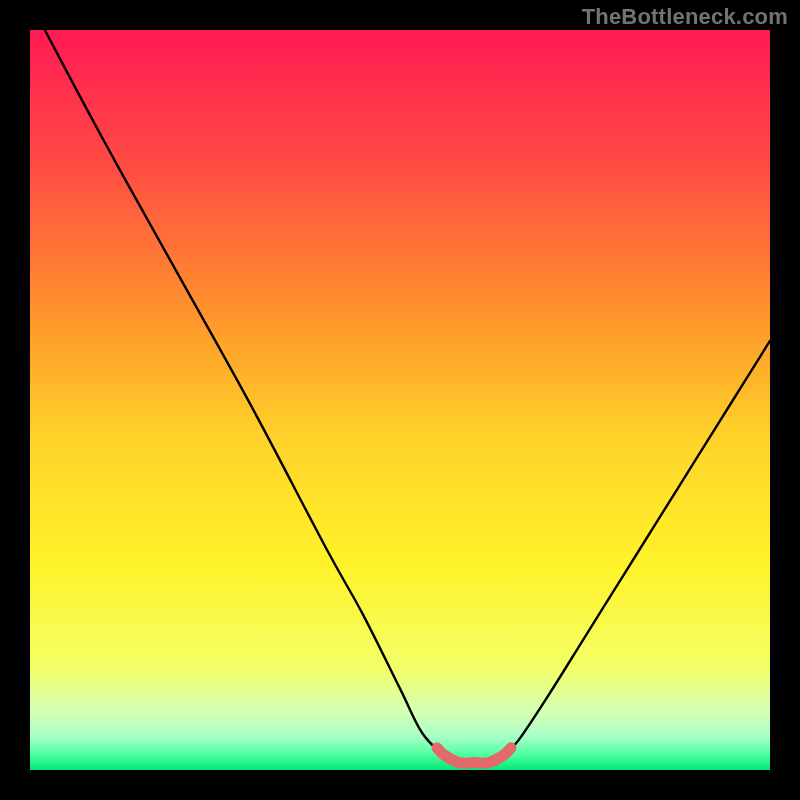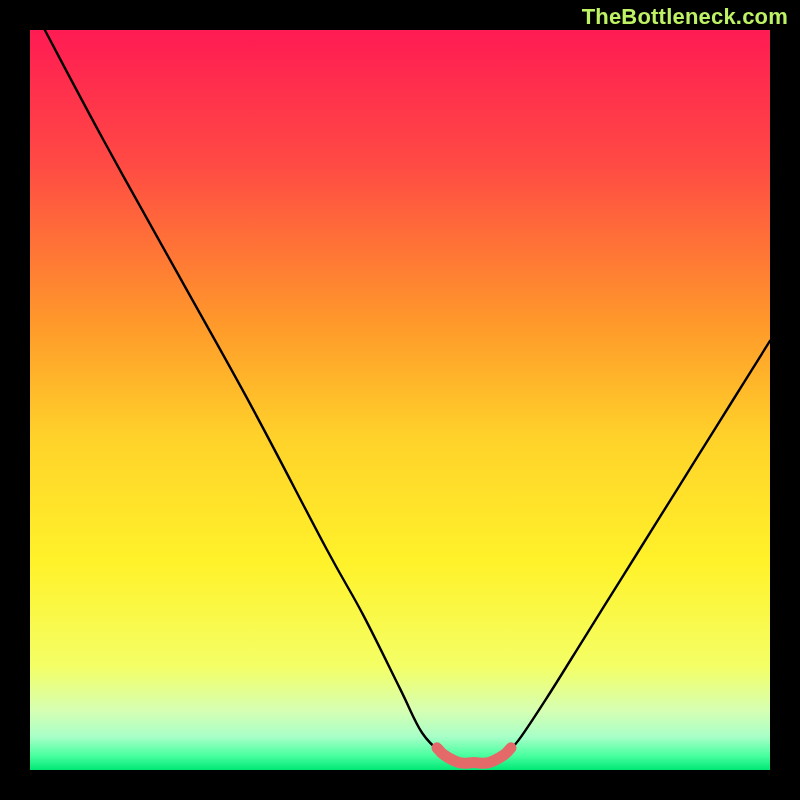--- a/index.html
+++ b/index.html
@@ -23,21 +23,21 @@
     width: 740px;
     height: 740px;
   }
   .watermark {
     position: absolute;
     top: 4px;
     right: 12px;
     font-family: Arial, Helvetica, sans-serif;
     font-size: 22px;
     font-weight: 600;
-    color: #bef264;
+    color: #737373;
     letter-spacing: 0.2px;
     user-select: none;
   }
   svg { display: block; }
 </style>
 </head>
 <body>
 
 <div class="frame">
   <div class="watermark">TheBottleneck.com</div>

